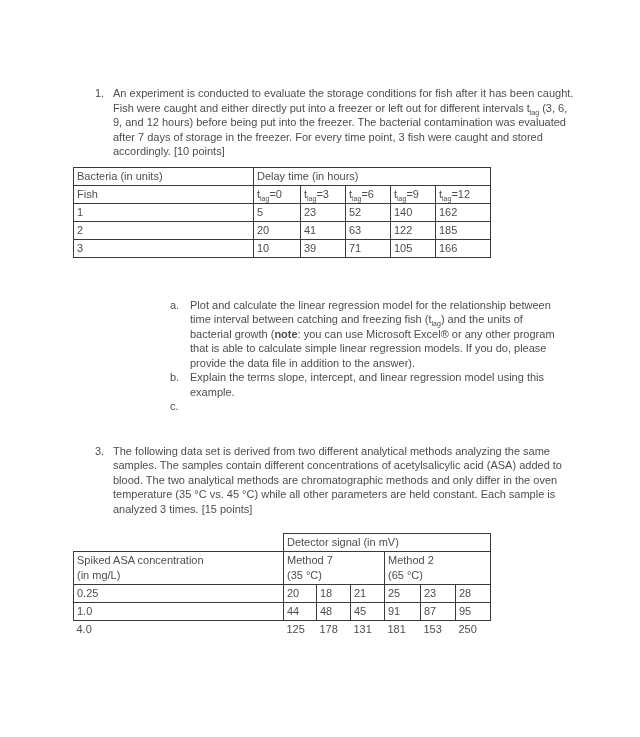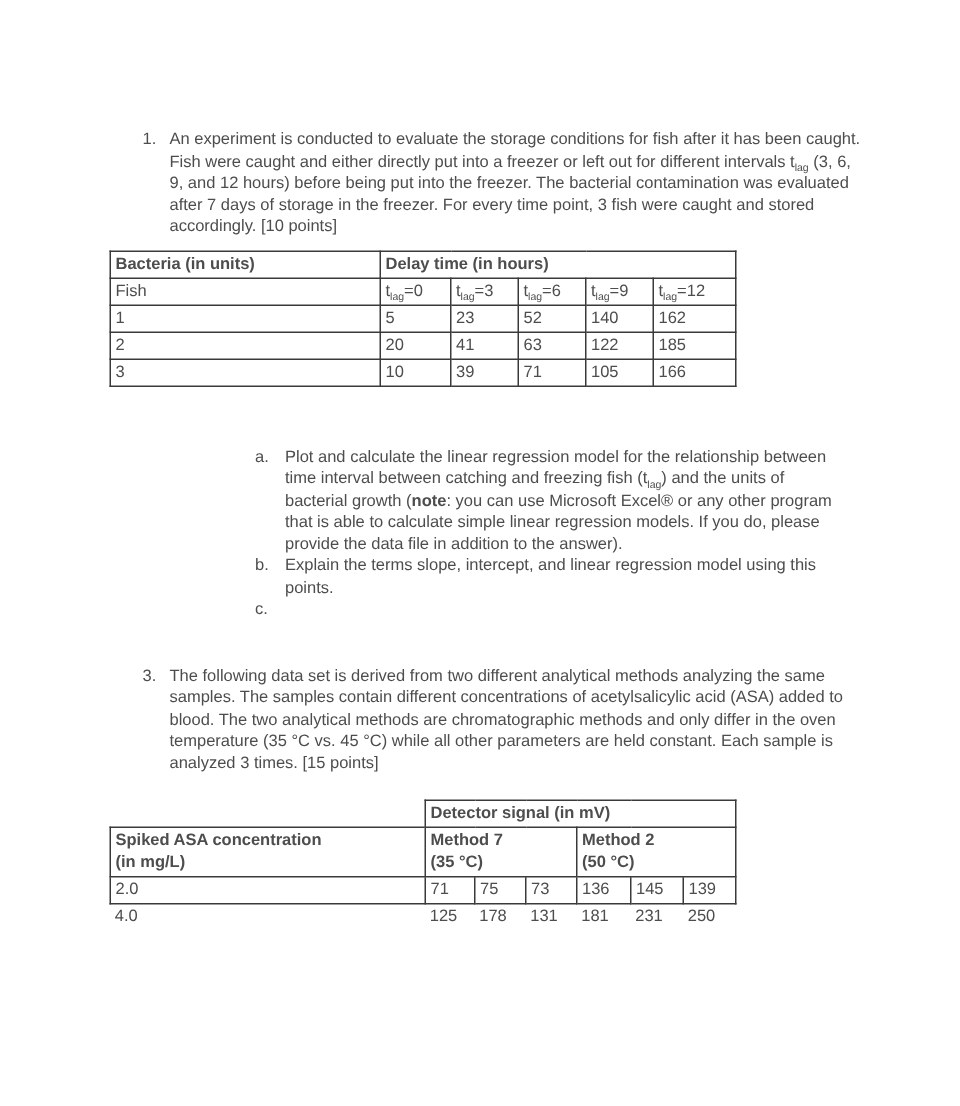--- a/index.html
+++ b/index.html
@@ -12,21 +12,21 @@
   .qitem{display:flex;font-size:11px;line-height:14.5px;}
   .q1{margin:86px 0 0 95px;}
   .q3{margin:30px 0 0 95px;}
   .qnum{width:18px;flex:0 0 18px;}
   .qtext{width:462px;}
   sub{font-size:7px;line-height:0;}
   .note{font-weight:bold;}
 
   table{border-collapse:collapse;table-layout:fixed;font-size:11px;color:#4d4d4d;}
   td{border:1px solid #3a3a3a;padding:1px 3px;vertical-align:top;line-height:15px;overflow:hidden;}
-  .b{font-weight:bold;}
+  .b{font-weight:normal;}
   .t1{margin:8px 0 0 73px;width:417px;}
   .t2{margin:17px 0 0 73px;width:417px;}
   td.noborder{border:none;}
   tr.free td{border:none;}
 
   .abc{margin:40px 0 0 170px;}
   .abc-item{display:flex;font-size:11px;line-height:14.5px;}
   .abc-label{width:20px;flex:0 0 20px;}
   .abc-text{width:376px;}
 </style>
@@ -89,21 +89,21 @@
   </tbody>
     </table>
 
   <div class="abc">
     <div class="abc-item">
       <span class="abc-label">a.</span>
       <div class="abc-text"><span>Plot and calculate the linear regression model for the relationship between time interval between catching and freezing fish (t</span><sub>lag</sub><span>) and the units of bacterial growth (</span><span class="note">note</span><span>: you can use Microsoft Excel® or any other program that is able to calculate simple linear regression models. If you do, please provide the data file in addition to the answer).</span></div>
     </div>
     <div class="abc-item">
       <span class="abc-label">b.</span>
-      <div class="abc-text">Explain the terms slope, intercept, and linear regression model using this points.</div>
+      <div class="abc-text">Explain the terms slope, intercept, and linear regression model using this example.</div>
     </div>
     <div class="abc-item">
       <span class="abc-label">c.</span>
     </div>
   </div>
 
   <div class="qitem q3">
     <span class="qnum">3.</span>
     <div class="qtext">The following data set is derived from two different analytical methods analyzing the same samples. The samples contain different concentrations of acetylsalicylic acid (ASA) added to blood. The two analytical methods are chromatographic methods and only differ in the oven temperature (35 °C vs. 45 °C) while all other parameters are held constant. Each sample is analyzed 3 times. [15 points]</div>
   </div>
@@ -127,37 +127,46 @@
       <td class="b">
             <div>Spiked ASA concentration</div>
             <div>(in mg/L)</div>
           </td>
       <td class="b" colspan="3">
             <div>Method 7</div>
             <div>(35 °C)</div>
           </td>
       <td class="b" colspan="3">
             <div>Method 2</div>
-            <div>(50 °C)</div>
+            <div>(65 °C)</div>
           </td>
     </tr>
     <tr>
-      <td>2.0</td>
-      <td>71</td>
-      <td>75</td>
-      <td>73</td>
-      <td>136</td>
-      <td>145</td>
-      <td>139</td>
+      <td>0.25</td>
+      <td>20</td>
+      <td>18</td>
+      <td>21</td>
+      <td>25</td>
+      <td>23</td>
+      <td>28</td>
+    </tr>
+    <tr>
+      <td>1.0</td>
+      <td>44</td>
+      <td>48</td>
+      <td>45</td>
+      <td>91</td>
+      <td>87</td>
+      <td>95</td>
     </tr>
     <tr class="free">
       <td>4.0</td>
       <td>125</td>
       <td>178</td>
       <td>131</td>
       <td>181</td>
-      <td>231</td>
+      <td>153</td>
       <td>250</td>
     </tr>
   </tbody>
     </table>
 
 </div>
 
 </body></html>

